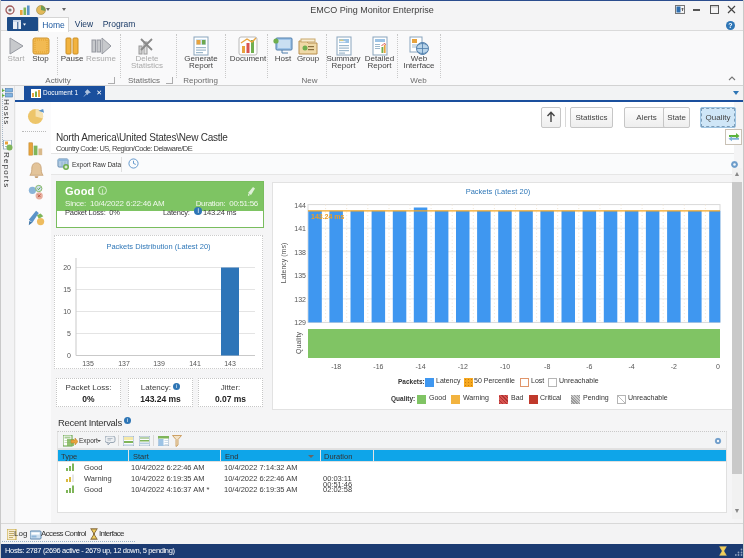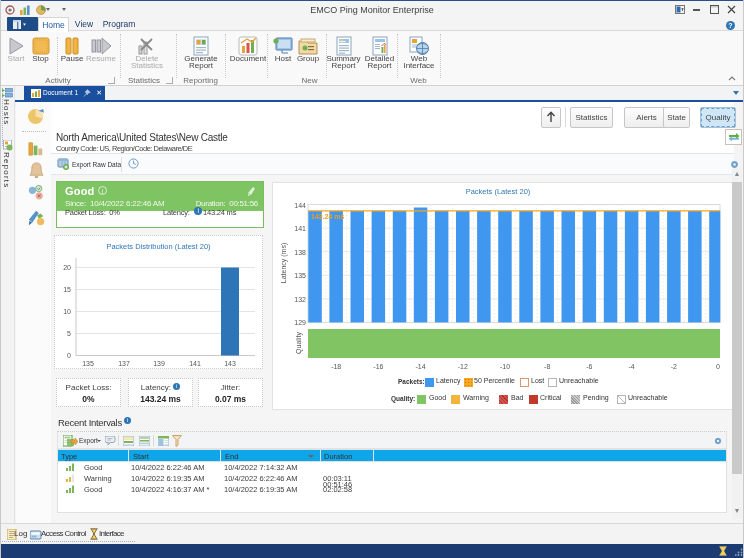--- a/index.html
+++ b/index.html
@@ -655,20 +655,21 @@
       <rect x="1.5" y="3.5" width="8" height="2" fill="#fff"></rect>
       <rect x="1.5" y="6.5" width="5" height="2" fill="#8fb6d9"></rect>
     </svg>
   <span class="btab" style="left:41px;letter-spacing:-.65px">Access Control</span>
   <svg style="position:absolute;left:89px;top:4px" width="10" height="12" viewBox="0 0 10 12">
       <path d="M1 0 h8 M1 12 h8 M2 1 h6 l-2.5 4 v2 L8 11 H2 l2.5 -4 v-2 Z" stroke="#8a6f3f" fill="#f2cf5a" stroke-width="1"></path>
     </svg>
   <span class="btab" style="left:99px;letter-spacing:-.7px">Interface</span>
 </div>
 <div class="abs" id="statusbar">
+    <span style="position:absolute;left:5px;top:0">Hosts: 2787 (2696 active - 2679 up, 12 down, 5 pending)</span>
   <svg style="position:absolute;right:17px;top:2px" width="8" height="10" viewBox="0 0 8 10">
       <path d="M0 0 h8 M0 10 h8 M1 1 h6 l-2 3.5 v1 L7 9 H1 l2 -3.5 v-1 Z" stroke="#e8c860" fill="#f2cf5a" stroke-width=".8"></path>
     </svg>
 <svg style="position:absolute;right:1px;top:4px" width="8" height="8" viewBox="0 0 8 8">
       <circle cx="6.5" cy="1.5" r="0.9" fill="#8fa0bd"></circle>
       <circle cx="6.5" cy="4.5" r="0.9" fill="#8fa0bd"></circle>
       <circle cx="3.5" cy="4.5" r="0.9" fill="#8fa0bd"></circle>
       <circle cx="6.5" cy="7" r="0.9" fill="#8fa0bd"></circle>
       <circle cx="3.5" cy="7" r="0.9" fill="#8fa0bd"></circle>
       <circle cx="0.8" cy="7" r="0.9" fill="#8fa0bd"></circle>

